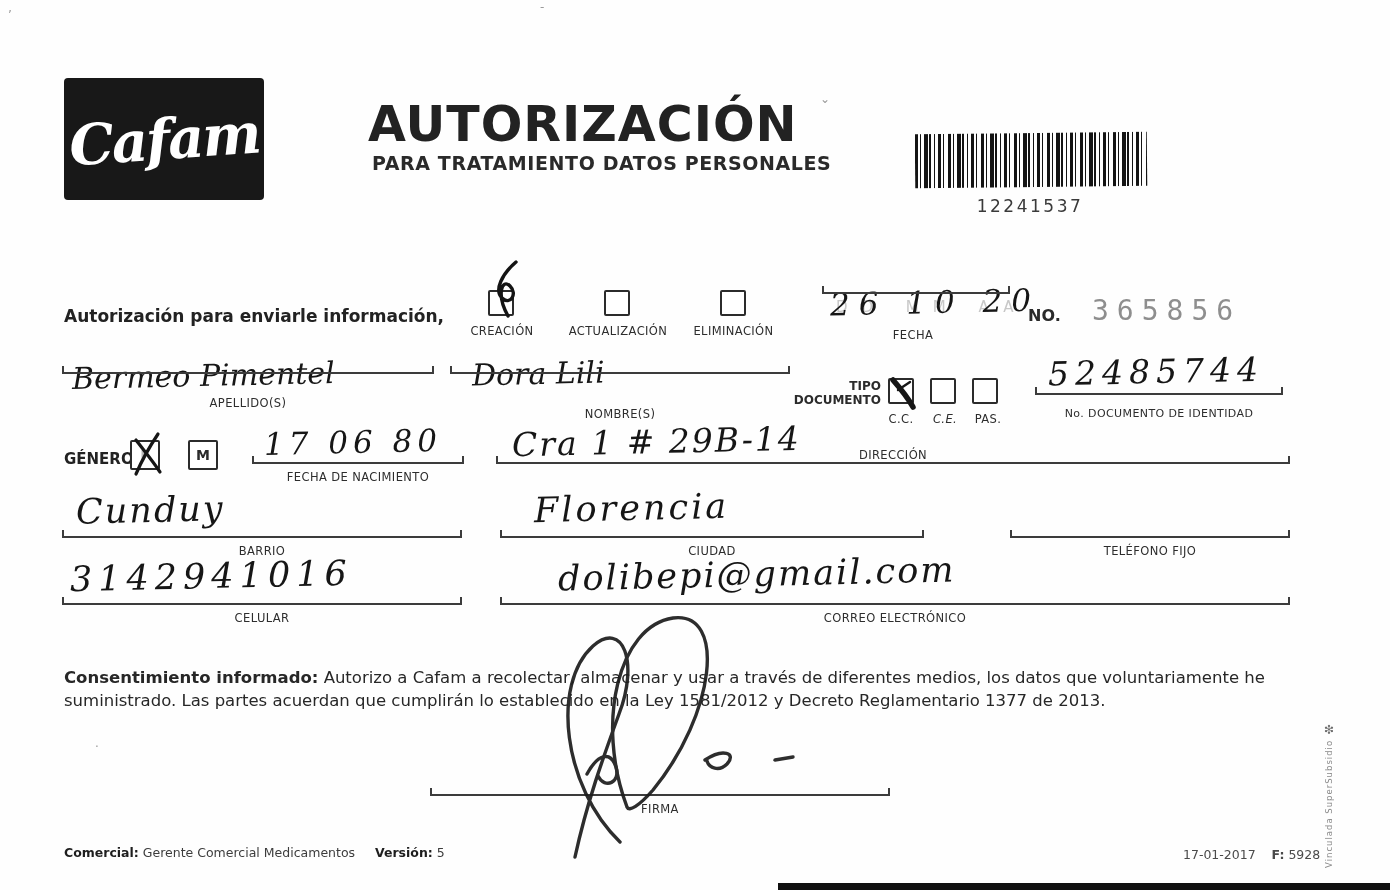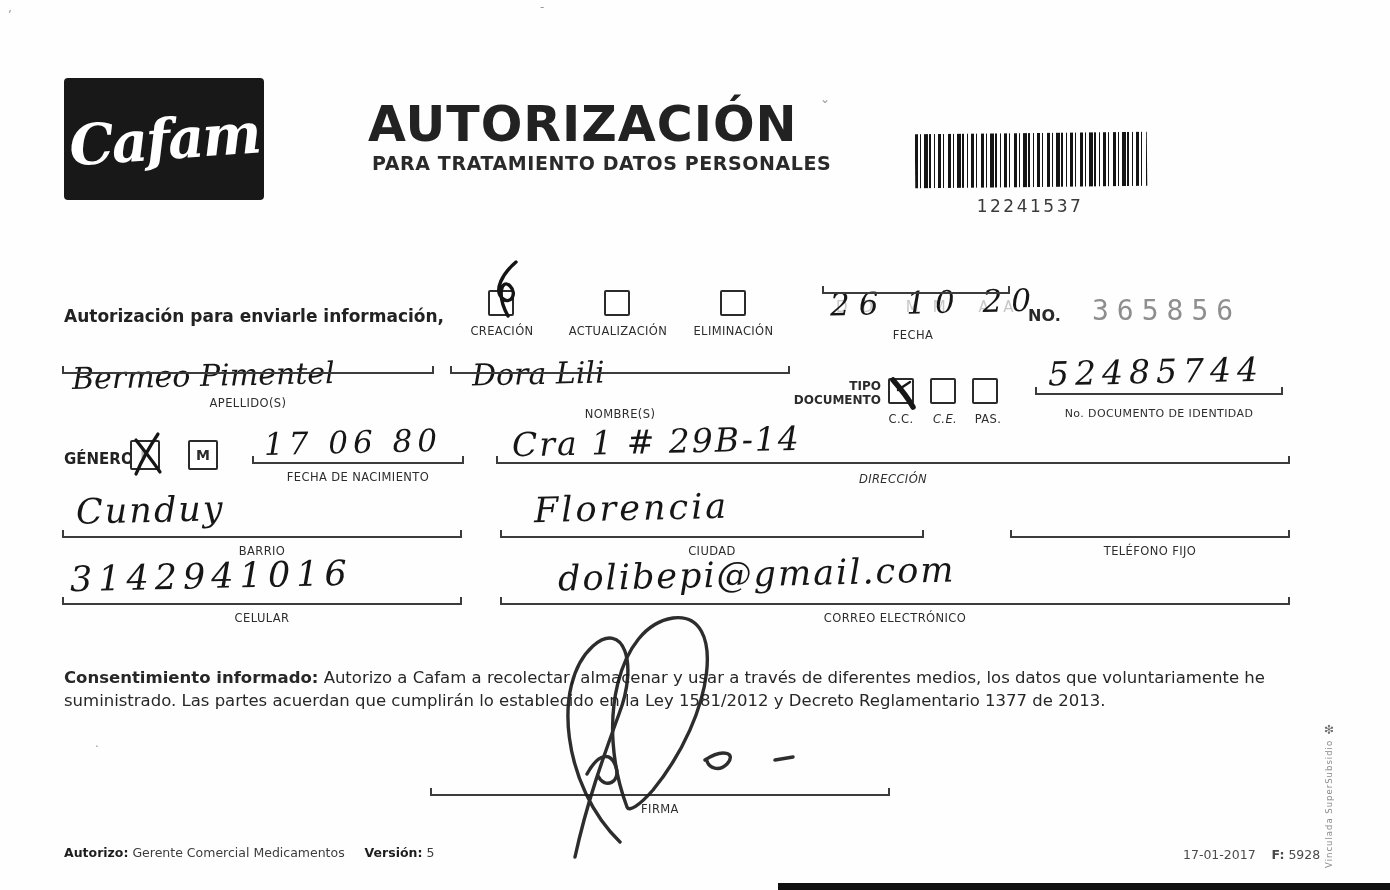--- a/index.html
+++ b/index.html
@@ -156,21 +156,21 @@
   <div class="cbox" style="left:188px; top:440px; width:30px; height:30px;">
     <span class="inbox-letter">M</span>
   </div>
 
   <div class="hand" style="left:264px; top:424px; font-size:31px; letter-spacing:5px;">17 06 80</div>
   <div class="fline" style="left:252px; top:462px; width:212px;"></div>
   <div class="flabel" style="left:252px; top:470px; width:212px;">FECHA DE NACIMIENTO</div>
 
   <div class="hand" style="left:512px; top:422px; font-size:33px; letter-spacing:2px;">Cra 1 # 29B-14</div>
   <div class="fline" style="left:496px; top:462px; width:794px;"></div>
-  <div class="flabel" style="left:496px; top:472px; width:794px;font-style:italic;">DIRECCIÓN</div>
+  <div class="flabel" style="left:496px; top:448px; width:794px;">DIRECCIÓN</div>
 
   <div class="hand" style="left:76px; top:490px; font-size:35px; letter-spacing:2px;">Cunduy</div>
   <div class="fline" style="left:62px; top:536px; width:400px;"></div>
   <div class="flabel" style="left:62px; top:544px; width:400px;">BARRIO</div>
 
   <div class="hand" style="left:534px; top:488px; font-size:35px; letter-spacing:3px;">Florencia</div>
   <div class="fline" style="left:500px; top:536px; width:424px;"></div>
   <div class="flabel" style="left:500px; top:544px; width:424px;">CIUDAD</div>
 
   <div class="hand" style="left:1040px; top:498px; font-size:30px;"></div>
@@ -197,21 +197,21 @@
     <g fill="none" stroke="#1c1c1c" stroke-width="3.4" stroke-linecap="round" opacity="0.92">
       <path d="M205,240 C148,185 136,82 178,44 C208,18 224,60 204,112 C188,156 172,200 160,255"></path>
       <path d="M212,205 C180,120 204,24 258,16 C312,9 300,112 238,188 C224,204 214,210 212,205"></path>
       <path d="M172,172 C184,150 196,150 201,165 C206,180 190,188 183,174"></path>
       <path d="M290,158 C308,146 322,151 312,162 C304,170 294,166 292,159"></path>
       <path d="M360,158 L378,155"></path>
     </g>
   </svg>
 
   <div class="footer">
-    <b>Autorizo:</b>
+    <b>Comercial:</b>
     <span>Gerente Comercial Medicamentos</span>
     &nbsp;&nbsp;&nbsp;
     <b>Versión:</b>
     <span>5</span>
   </div>
   <div class="footer-right">
     <span>17-01-2017</span>
     &nbsp;&nbsp;
     <b>F:</b>
     <span>5928</span>

